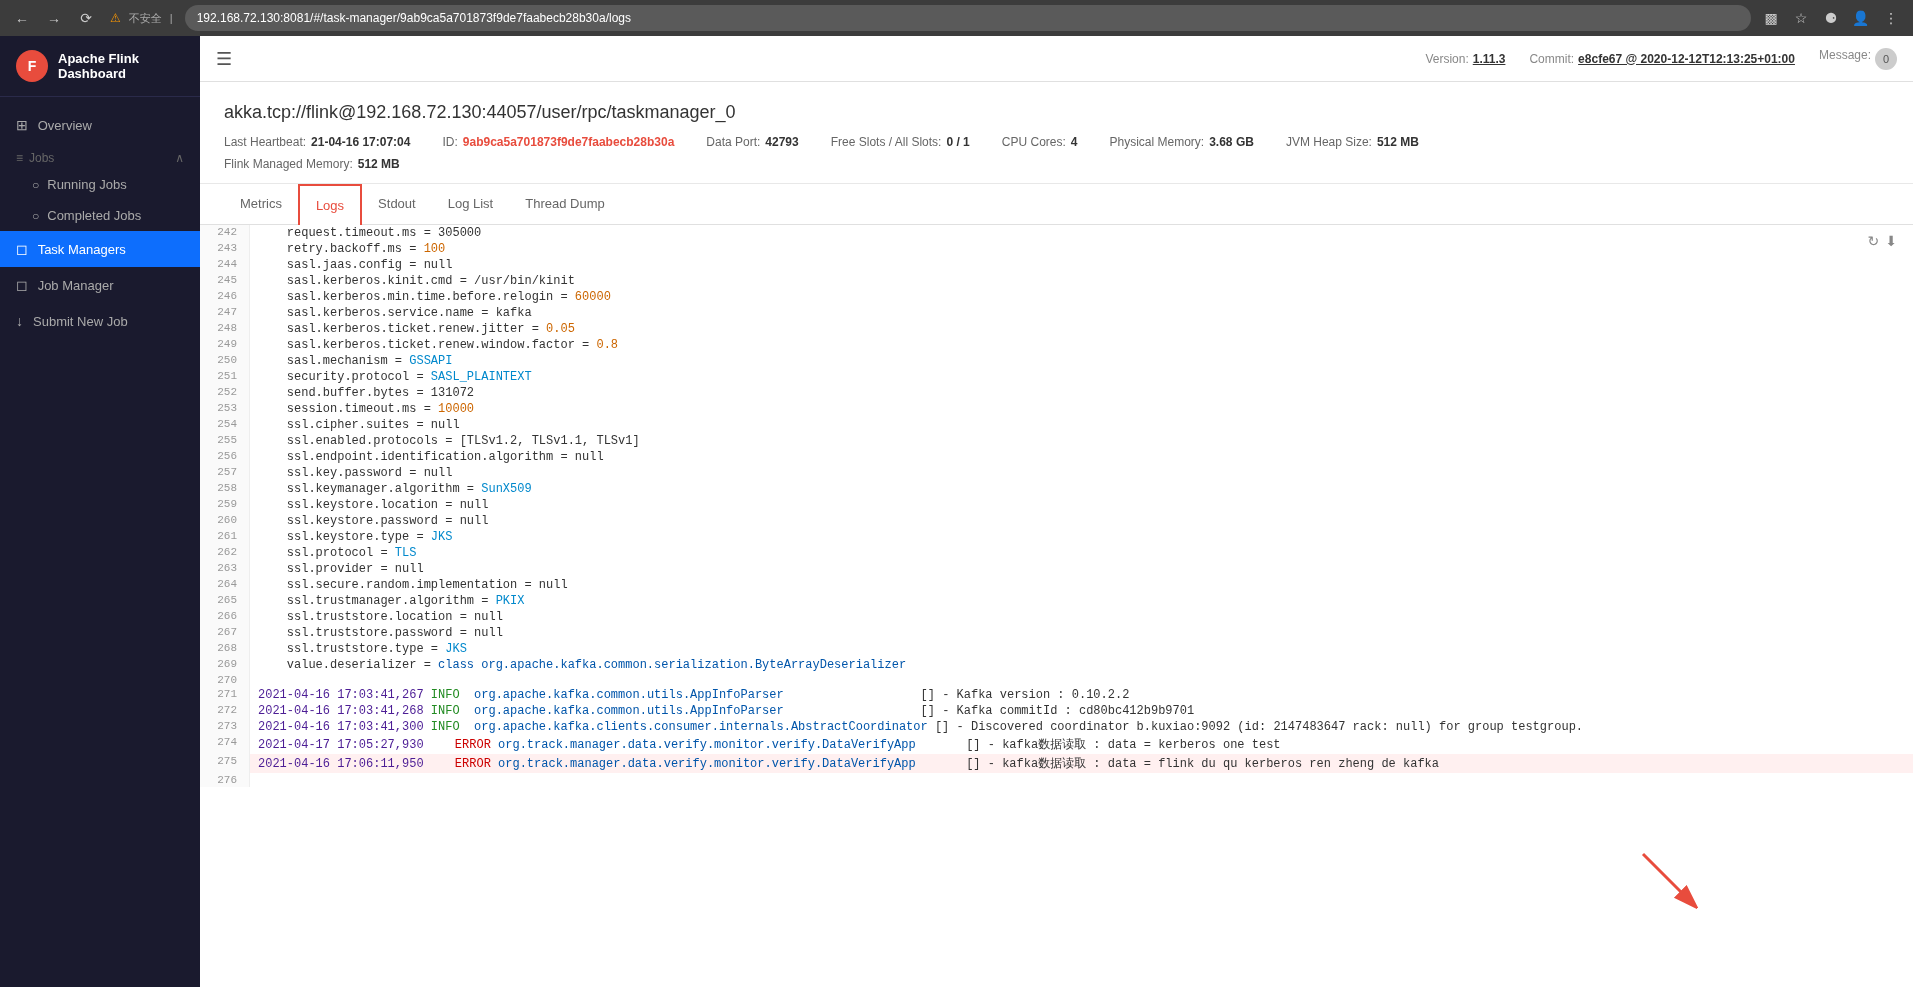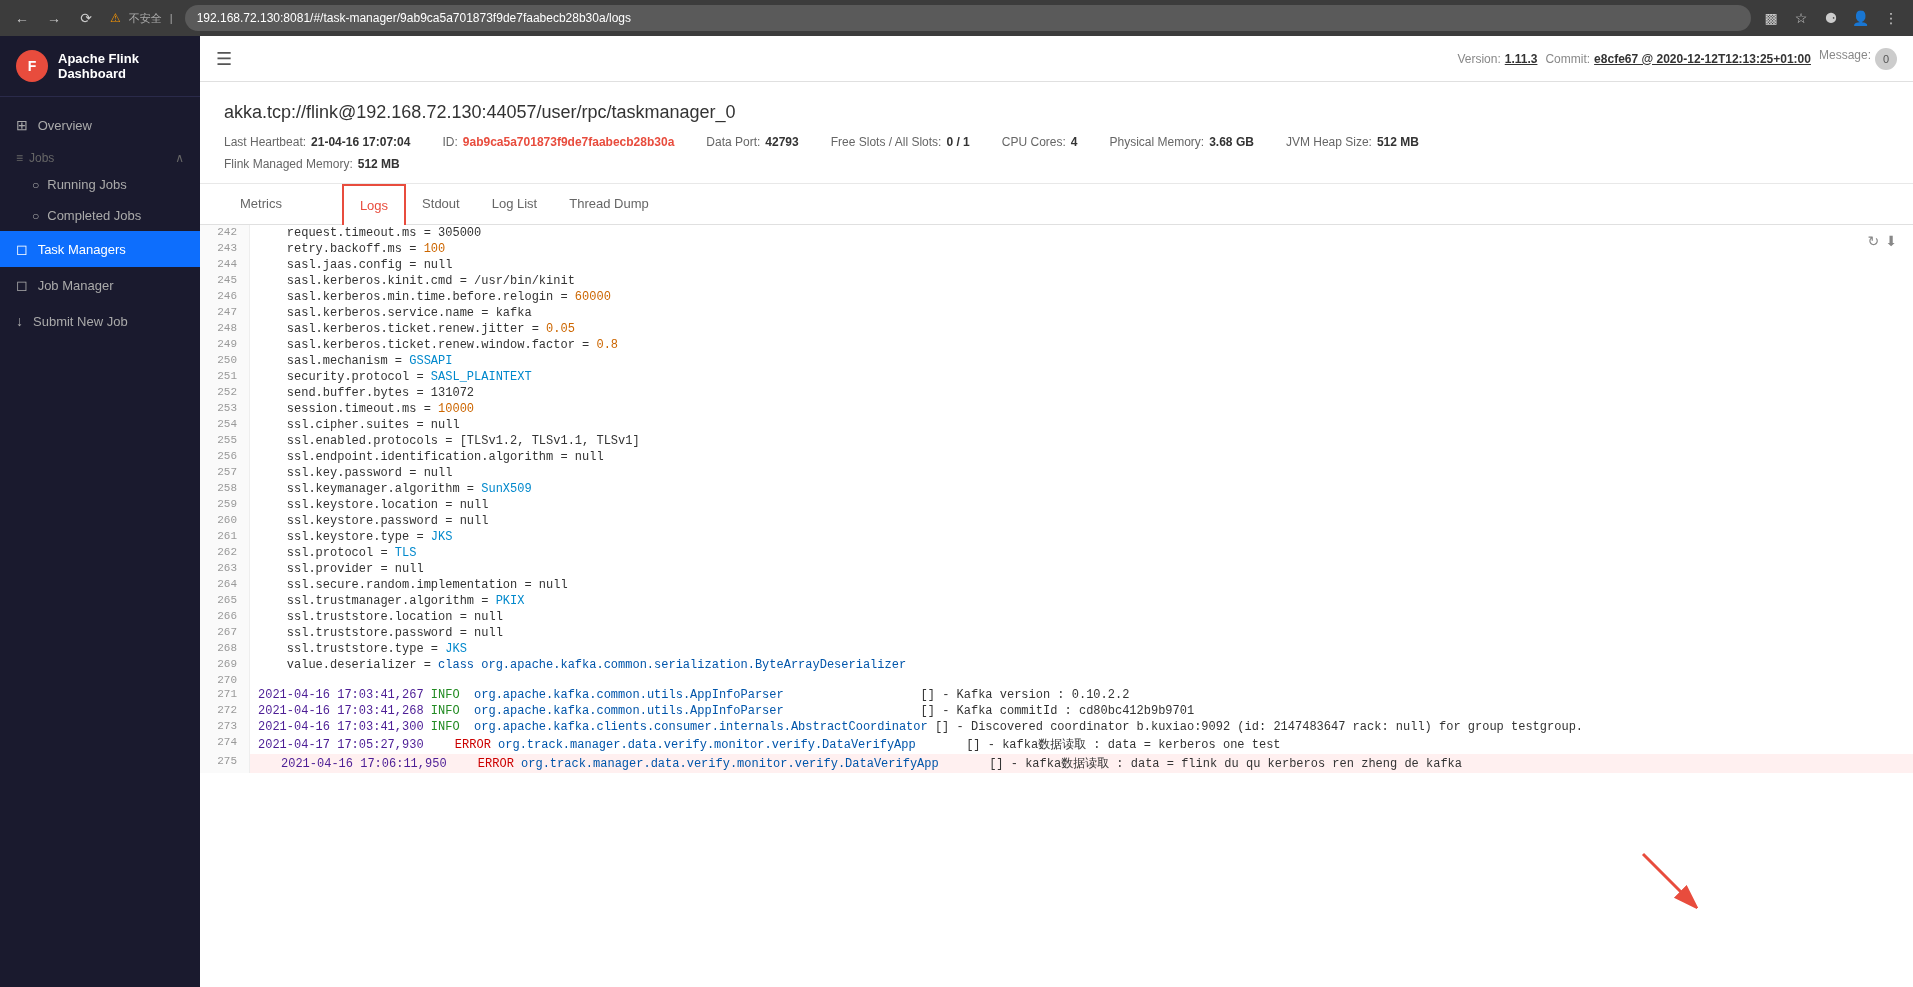--- a/index.html
+++ b/index.html
@@ -122,21 +122,21 @@
       align-items: center;
       padding: 0 16px;
       justify-content: space-between;
       flex-shrink: 0;
     }
     .hamburger-btn {
       background: none; border: none; cursor: pointer;
       font-size: 18px; color: #555;
     }
     .header-info {
-      display: flex; align-items: center; gap: 8px; font-size: 12px; color: #444;
+      display: flex; align-items: center; gap: 24px; font-size: 12px; color: #444;
     }
     .header-info-item { display: flex; gap: 4px; }
     .header-info-label { color: #888; }
     .header-info-value { color: #333; font-weight: 600; text-decoration: underline; }
     .message-badge {
       width: 22px; height: 22px;
       background: #ccc; border-radius: 50%;
       display: flex; align-items: center; justify-content: center;
       font-size: 11px; color: #555;
     }
@@ -190,21 +190,20 @@
       border-bottom: 2px solid transparent;
       margin-bottom: -1px;
     }
     .tab-item.active {
       color: #e84c3d;
       border-bottom-color: #e84c3d;
       border: 2px solid #e84c3d;
       border-bottom: none;
       background: #fff;
       margin-bottom: -1px;
-      margin-left: 44px;
     }
 
     
     .log-container {
       flex: 1;
       overflow: hidden;
       position: relative;
       display: flex;
     }
     .log-content {
@@ -538,23 +537,27 @@
               <div class="log-line-content"><span class="ts">2021-04-16 17:03:41,268 </span><span style="color: rgb(34, 139, 34);">INFO  </span><span class="cls">org.apache.kafka.common.utils.AppInfoParser                   </span><span>[] - Kafka commitId : cd80bc412b9b9701</span></div>
             </div>
             <div class="log-row">
               <div class="log-line-num">273</div>
               <div class="log-line-content"><span class="ts">2021-04-16 17:03:41,300 </span><span style="color: rgb(34, 139, 34);">INFO  </span><span class="cls">org.apache.kafka.clients.consumer.internals.AbstractCoordinator </span><span>[] - Discovered coordinator b.kuxiao:9092 (id: 2147483647 rack: null) for group testgroup.</span></div>
             </div>
             <div class="log-row">
               <div class="log-line-num">274</div>
               <div class="log-line-content"><span class="ts">2021-04-17 17:05:27,930 </span><span class="err">ERROR </span><span class="cls">org.track.manager.data.verify.monitor.verify.DataVerifyApp       </span><span>[] - kafka数据读取 : data = kerberos one test</span></div>
             </div>
-            <div class="log-row" style="background: rgb(255, 240, 240); gap: 23px;">
+            <div class="log-row" style="background: rgb(255, 240, 240);">
               <div class="log-line-num">275</div>
               <div class="log-line-content"><span class="ts">2021-04-16 17:06:11,950 </span><span class="err">ERROR </span><span class="cls">org.track.manager.data.verify.monitor.verify.DataVerifyApp       </span><span>[] - kafka数据读取 : data = flink du qu kerberos ren zheng de kafka</span></div>
+            </div>
+            <div class="log-row">
+              <div class="log-line-num">276</div>
+              <div class="log-line-content"></div>
             </div>
           </div>
       </div>
       <div class="log-actions">
         <button class="log-action-btn">↻</button>
         <button class="log-action-btn">⬇</button>
       </div>
 
       <div class="arrow-annotation">
         <svg class="arrow-svg" viewBox="0 0 80 80" xmlns="http://www.w3.org/2000/svg">

